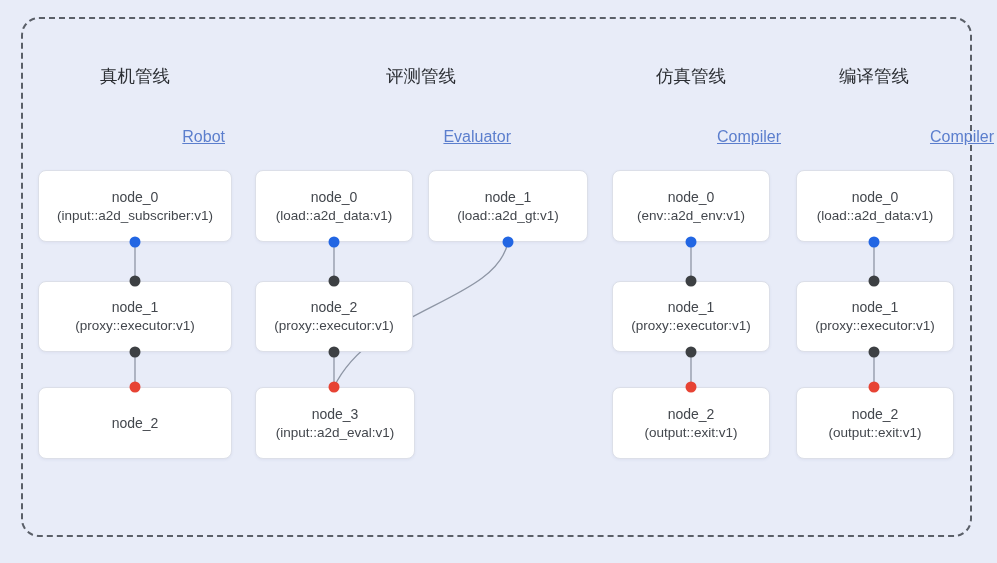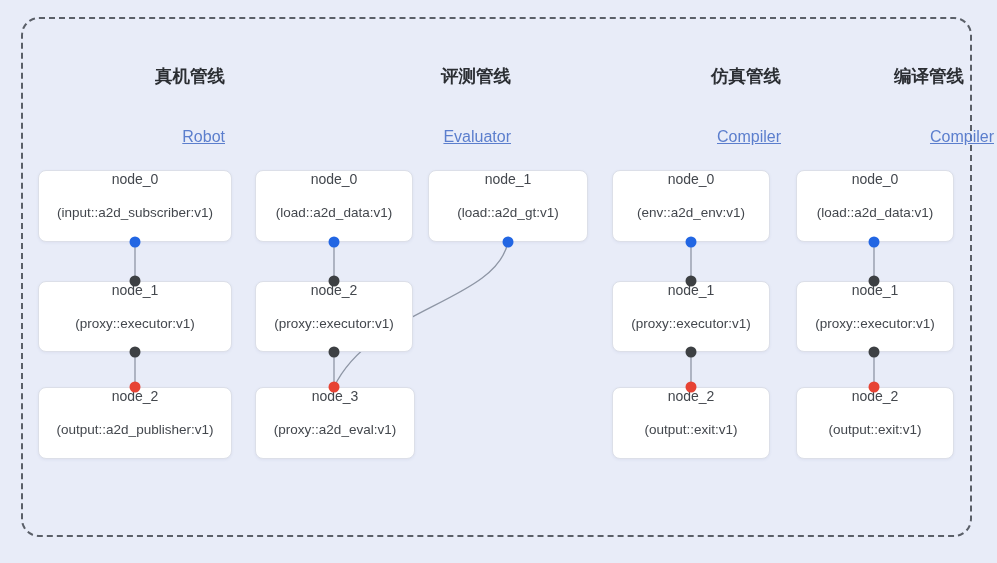--- a/index.html
+++ b/index.html
@@ -30,39 +30,39 @@
     position:absolute;left:0;top:0;width:997px;height:563px;
     z-index:1;
   }
   .edges line,.edges path{
     stroke:var(--edge);
     stroke-width:1.3;
     fill:none;
   }
   .col-title{
     position:absolute;top:62px;height:28px;line-height:28px;
-    width:180px;text-align:right;
-    font-size:17.5px;font-weight:700;color:var(--title);
+    width:180px;text-align:center;
+    font-size:17.5px;font-weight:400;color:var(--title);
     z-index:2;
   }
   .col-subtitle{
     position:absolute;top:123px;height:28px;line-height:28px;
     width:180px;text-align:right;
     font-size:16px;font-weight:400;color:var(--subtitle);
     z-index:2;
     text-decoration:underline;
   }
   .node{
     position:absolute;
     background:var(--node-bg);
     border:1px solid var(--node-border);
     border-radius:8px;
     box-sizing:border-box;
-    display:flex;flex-direction:column;justify-content:flex-start;align-items:center;
-    gap:17px;
+    display:flex;flex-direction:column;justify-content:center;align-items:center;
+    gap:2px;
     z-index:2;
     box-shadow:0 1px 3px rgba(70,90,140,0.07);
   }
   .node-name{
     font-size:14px;color:var(--node-text);line-height:17px;
   }
   .node-type{
     font-size:13.5px;color:var(--node-text);line-height:16px;white-space:nowrap;
   }
   .dot{
@@ -111,38 +111,37 @@
   <div class="node" style="left:38px;top:170px;width:194px;height:72px">
     <div class="node-name">node_0</div>
     <div class="node-type">(input::a2d_subscriber:v1)</div>
   </div>
   <div class="node" style="left:38px;top:281px;width:194px;height:71px">
     <div class="node-name">node_1</div>
     <div class="node-type">(proxy::executor:v1)</div>
   </div>
   <div class="node" style="left:38px;top:387px;width:194px;height:72px">
     <div class="node-name">node_2</div>
-    <div class="node-type">(output::a2d_publisher:v1)</div>
   </div>
 
   <div class="node" style="left:255px;top:170px;width:158px;height:72px">
     <div class="node-name">node_0</div>
     <div class="node-type">(load::a2d_data:v1)</div>
   </div>
   <div class="node" style="left:428px;top:170px;width:160px;height:72px">
     <div class="node-name">node_1</div>
     <div class="node-type">(load::a2d_gt:v1)</div>
   </div>
   <div class="node" style="left:255px;top:281px;width:158px;height:71px">
     <div class="node-name">node_2</div>
     <div class="node-type">(proxy::executor:v1)</div>
   </div>
   <div class="node" style="left:255px;top:387px;width:160px;height:72px">
     <div class="node-name">node_3</div>
-    <div class="node-type">(proxy::a2d_eval:v1)</div>
+    <div class="node-type">(input::a2d_eval:v1)</div>
   </div>
 
   <div class="node" style="left:612px;top:170px;width:158px;height:72px">
     <div class="node-name">node_0</div>
     <div class="node-type">(env::a2d_env:v1)</div>
   </div>
   <div class="node" style="left:612px;top:281px;width:158px;height:71px">
     <div class="node-name">node_1</div>
     <div class="node-type">(proxy::executor:v1)</div>
   </div>

